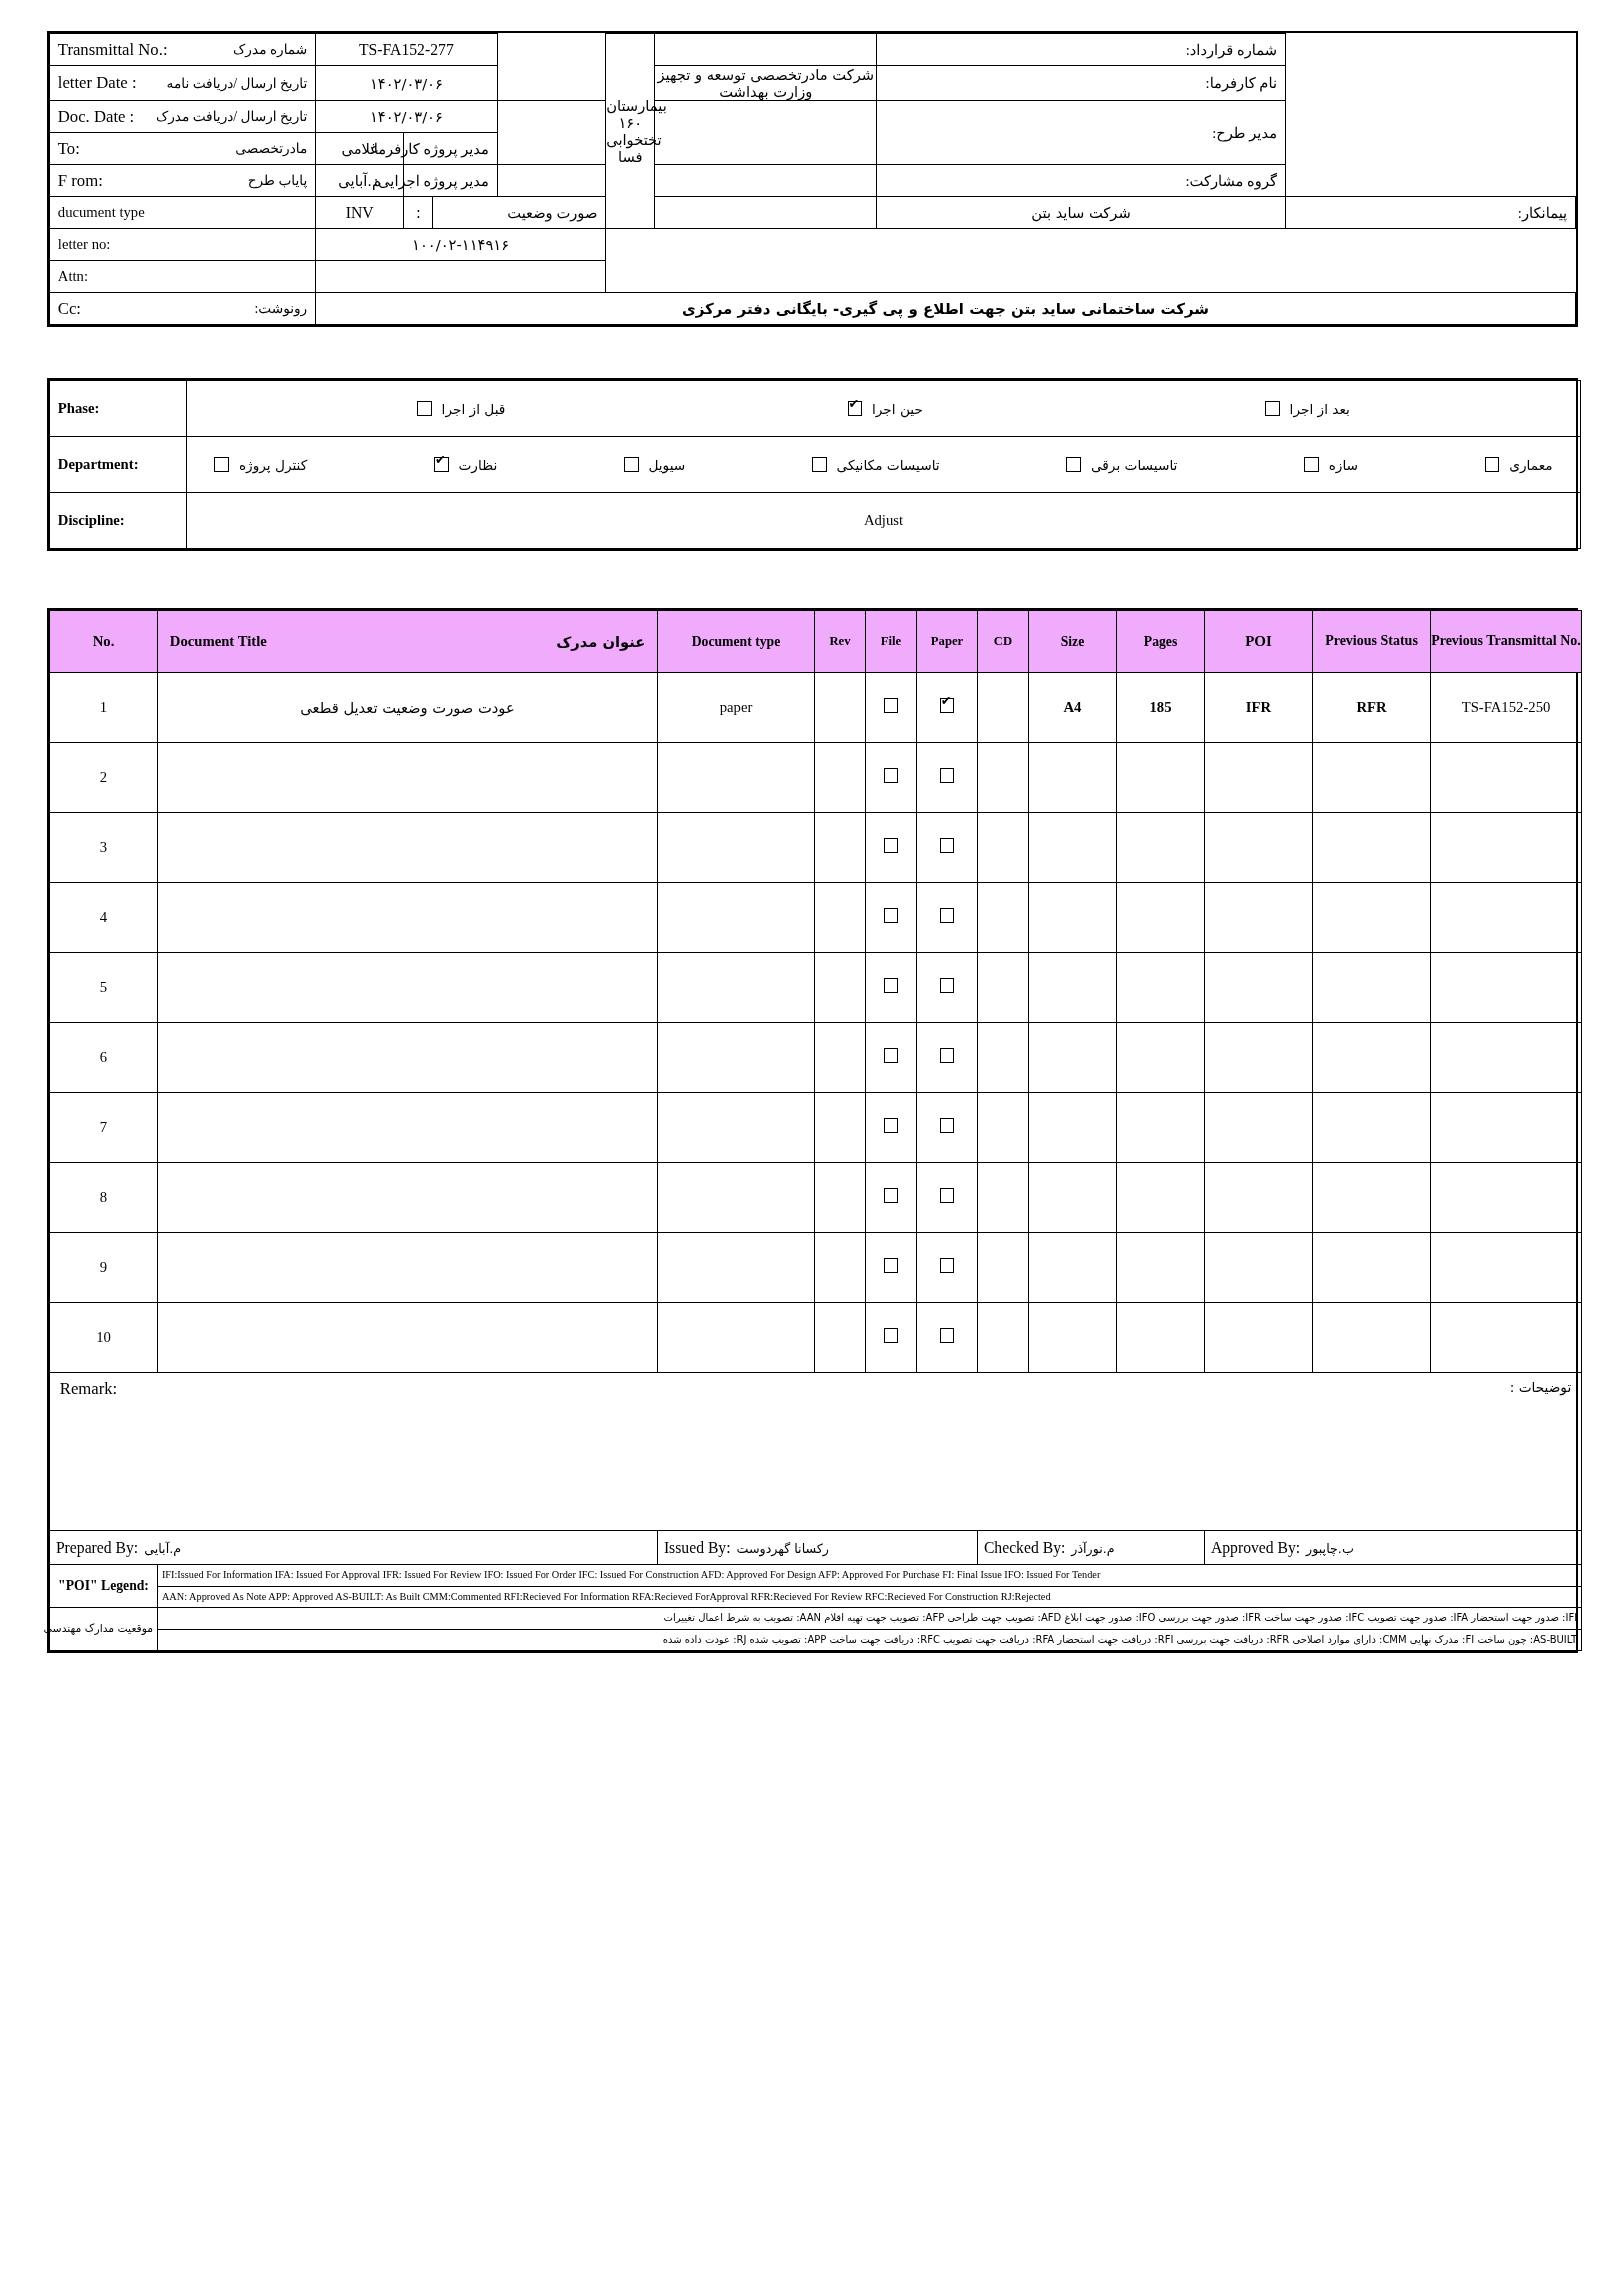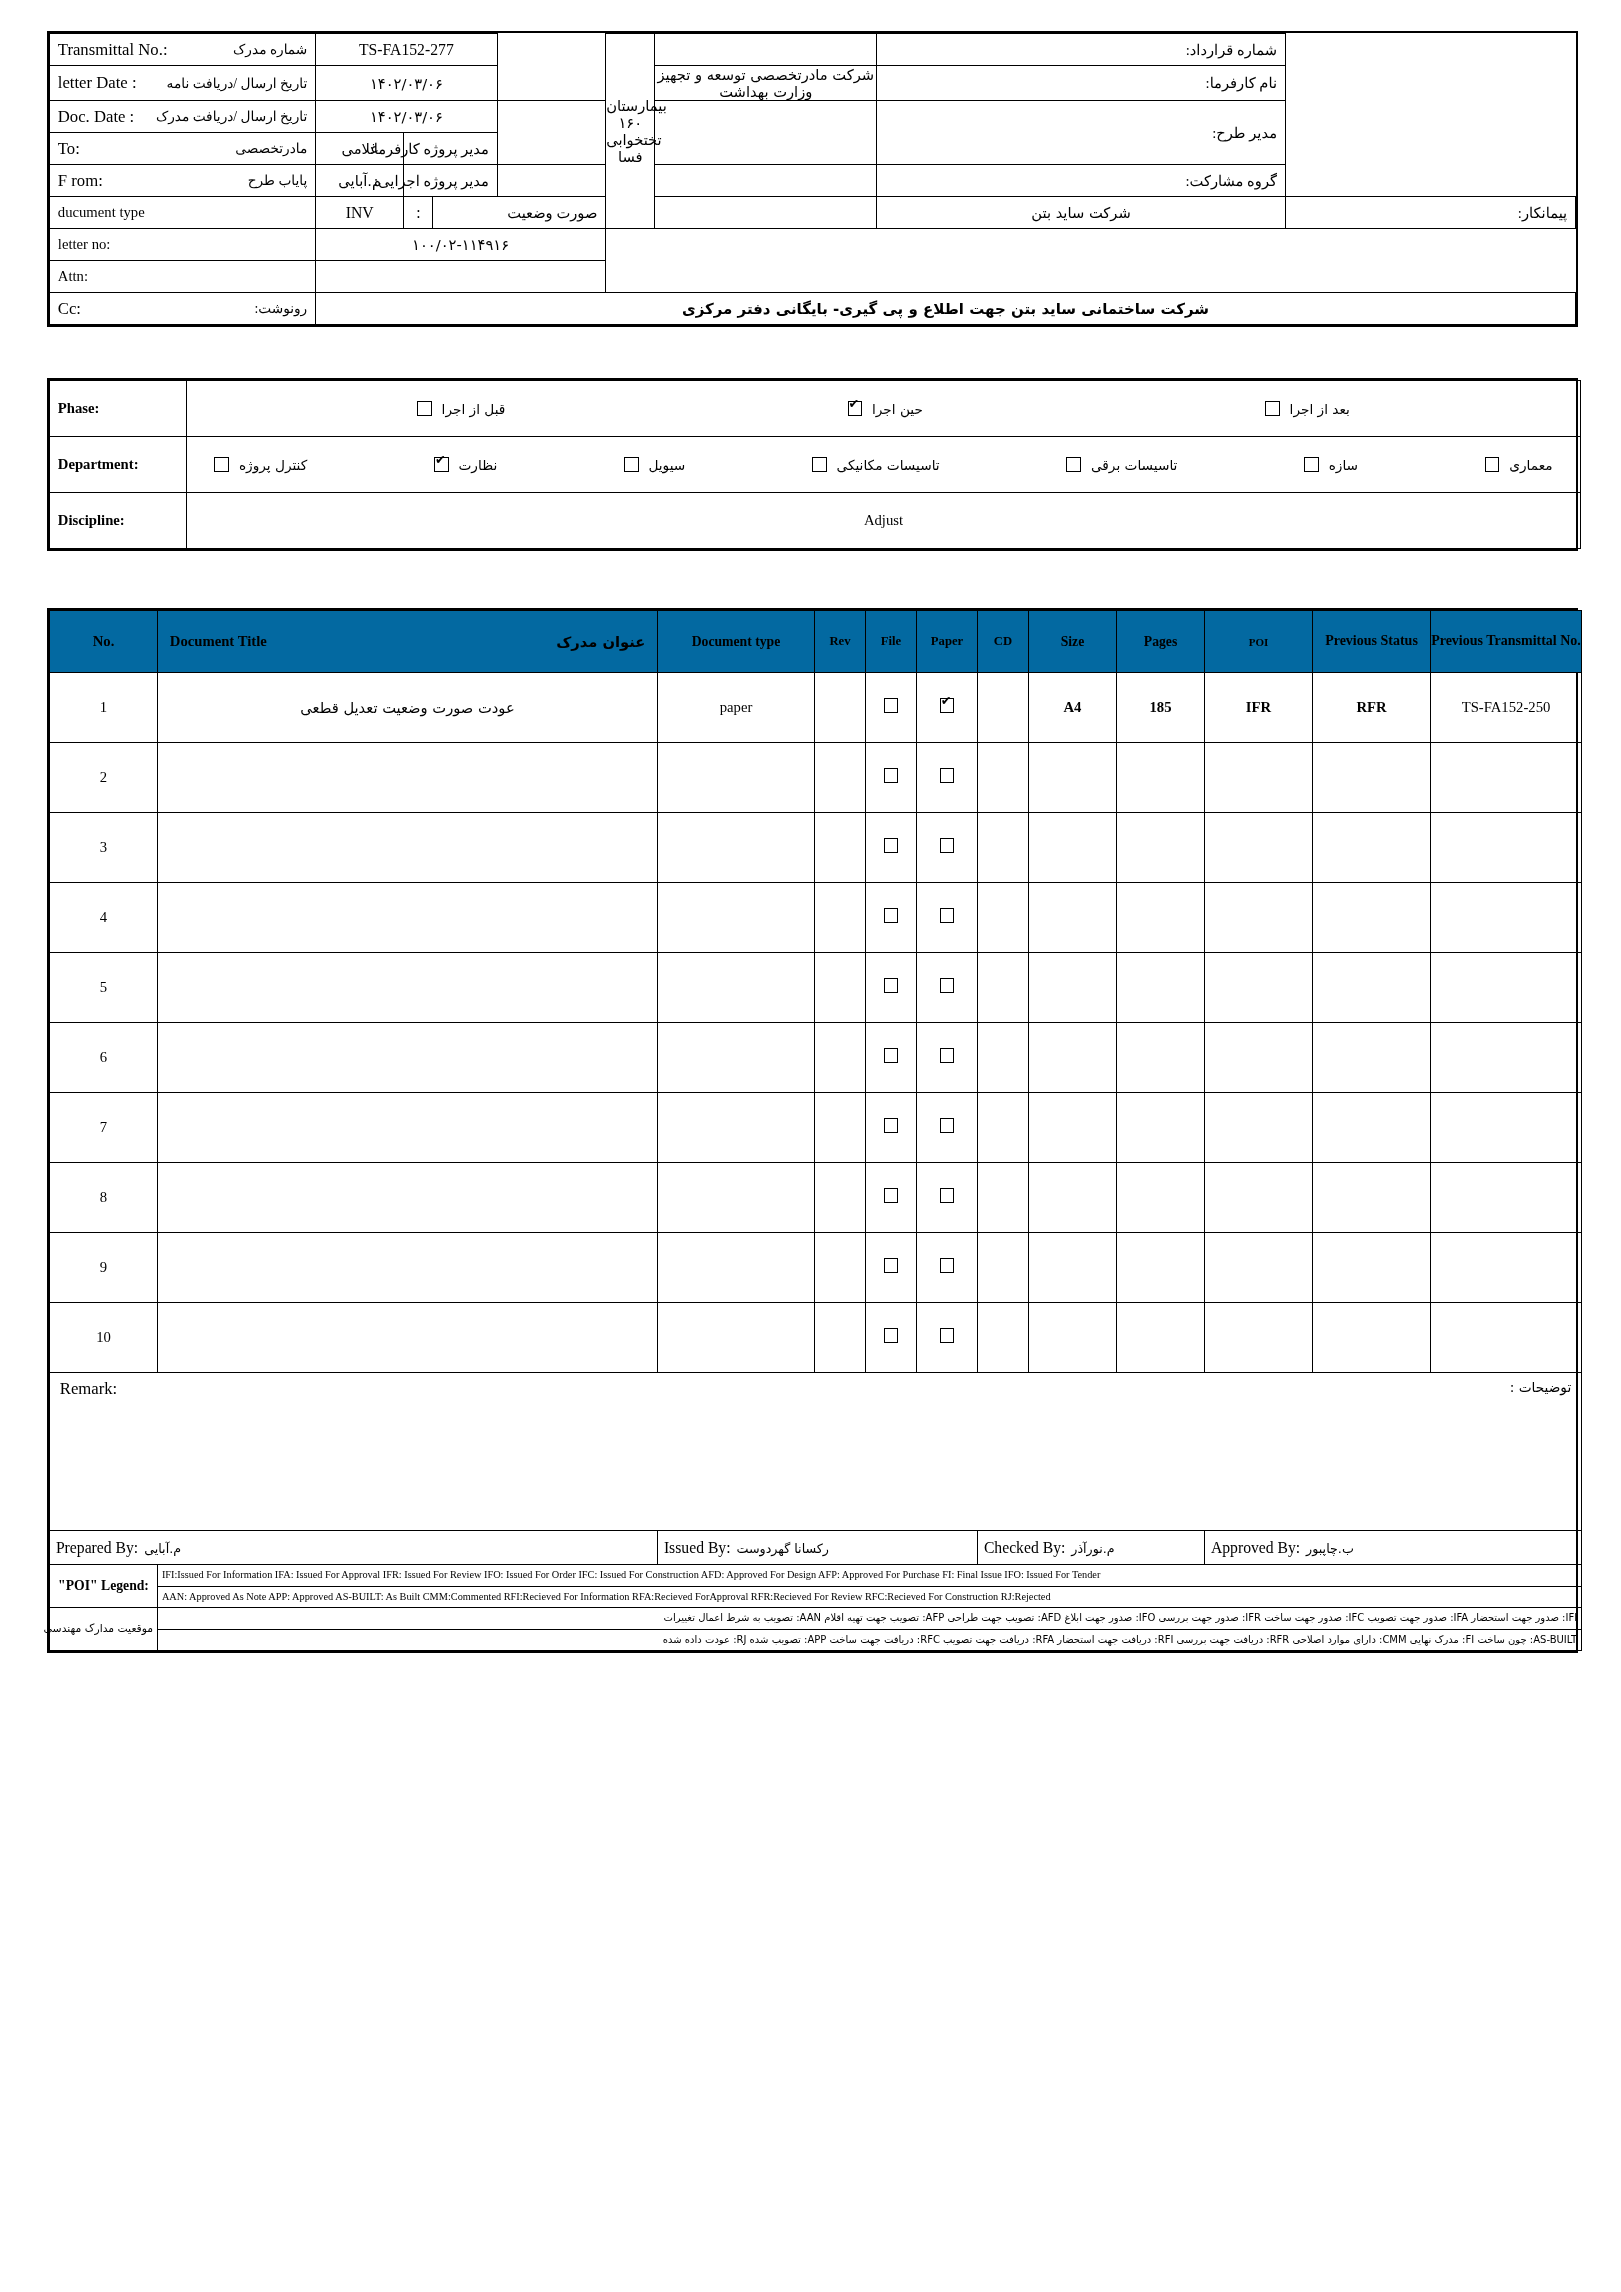--- a/index.html
+++ b/index.html
@@ -188,21 +188,21 @@
     font-size: 17.6px;
   }
 
   
   .maintable {
     margin-top: 57px;
     border: 2px solid #000;
   }
   .maintable table { border: none; }
   .maintable th {
-    background: #0369a1;
+    background: #f0abfc;
     height: 61px;
     font-family: "Liberation Serif", serif;
     font-size: 14.7px;
     font-weight: bold;
     text-align: center;
   }
   .maintable th .small {
     font-size: 14px;
     line-height: 1.2;
     display: block;
@@ -506,21 +506,21 @@
             <span class="fa-h">عنوان مدرک</span>
           </div>
         </th>
         <th style="font-size:13.7px;">Document type</th>
         <th style="font-size:12.7px;">Rev</th>
         <th style="font-size:12.7px;">File</th>
         <th style="font-size:12.7px;">Paper</th>
         <th style="font-size:12.7px;">CD</th>
         <th style="font-size:13.7px;">Size</th>
         <th style="font-size:13.7px;">Pages</th>
-        <th style="font-size:11px;margin-left:45px;">POI</th>
+        <th style="font-size:15px;margin-left:45px;">POI</th>
         <th>
                 <span class="small">Previous Status</span>
               </th>
         <th>
                 <span class="small">Previous Transmittal No.</span>
               </th>
       </tr>
 
       <tr>
         <td class="row-no">1</td>

